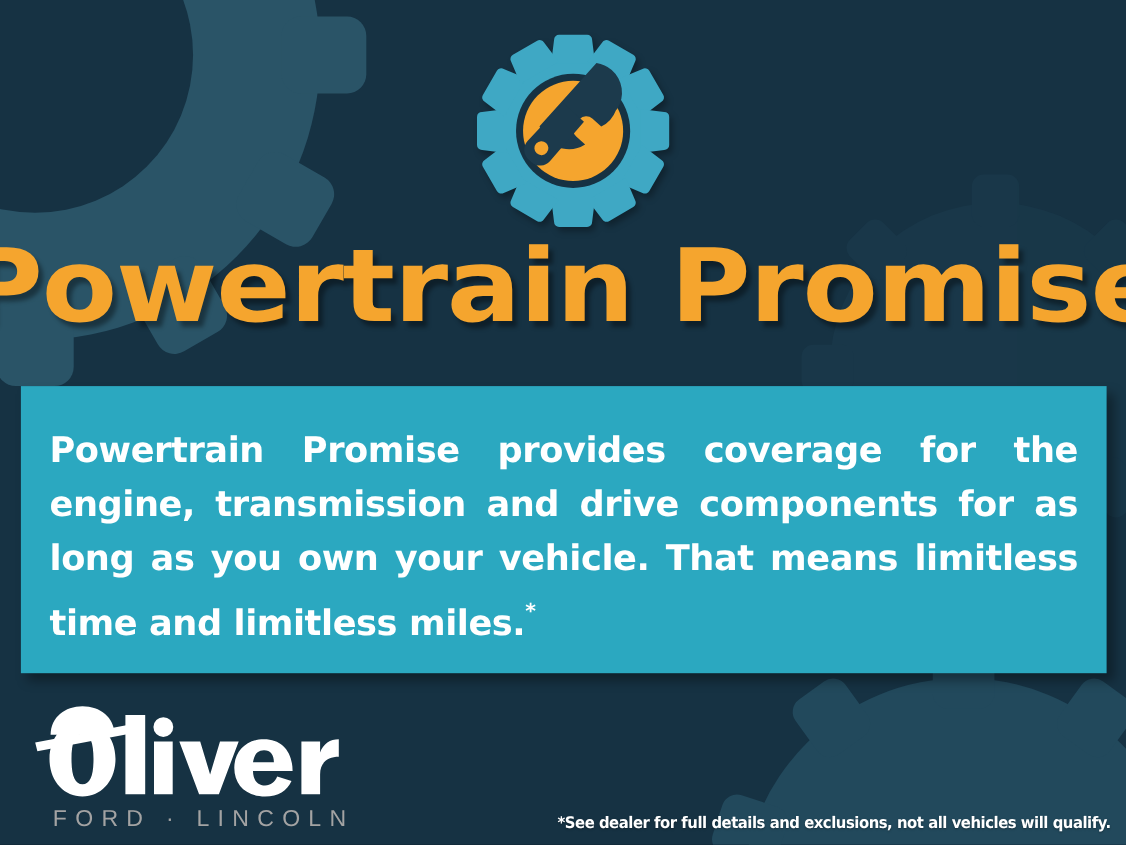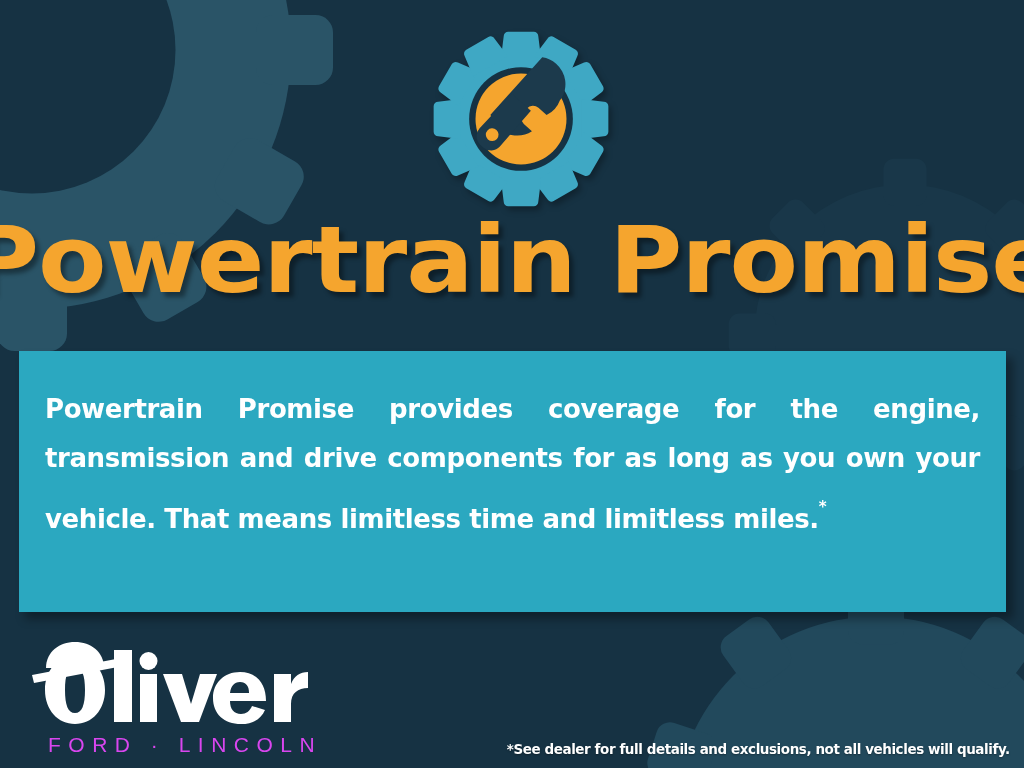--- a/index.html
+++ b/index.html
@@ -94,21 +94,21 @@
     width: 987px;
     height: 261px;
     background: #2BA8C0;
     box-sizing: border-box;
     padding: 34px 26px 0 26px;
   }
   .panel-text {
     color: #FFFFFF;
     font-family: "DejaVu Sans", sans-serif;
     font-weight: bold;
-    font-size: 26px;
+    font-size: 32px;
     line-height: 49px;
     text-align: justify;
     text-align-last: left;
     letter-spacing: -0.4px;
     margin: 0;
   }
   .panel-text sup {
     font-size: 0.58em;
     vertical-align: 32%;
     font-weight: bold;
@@ -126,21 +126,21 @@
     position: absolute;
     left: 0;
     top: 0;
     width: 300px;
     height: 98px;
   }
   .logo-sub {
     position: absolute;
     left: 18px;
     top: 95px;
-    color: #d946ef;
+    color: #a3a3a3;
     font-family: "Liberation Sans", sans-serif;
     font-size: 21px;
     font-weight: normal;
     letter-spacing: 7.5px;
     white-space: nowrap;
   }
 
   
   .disclaimer {
     position: absolute;

